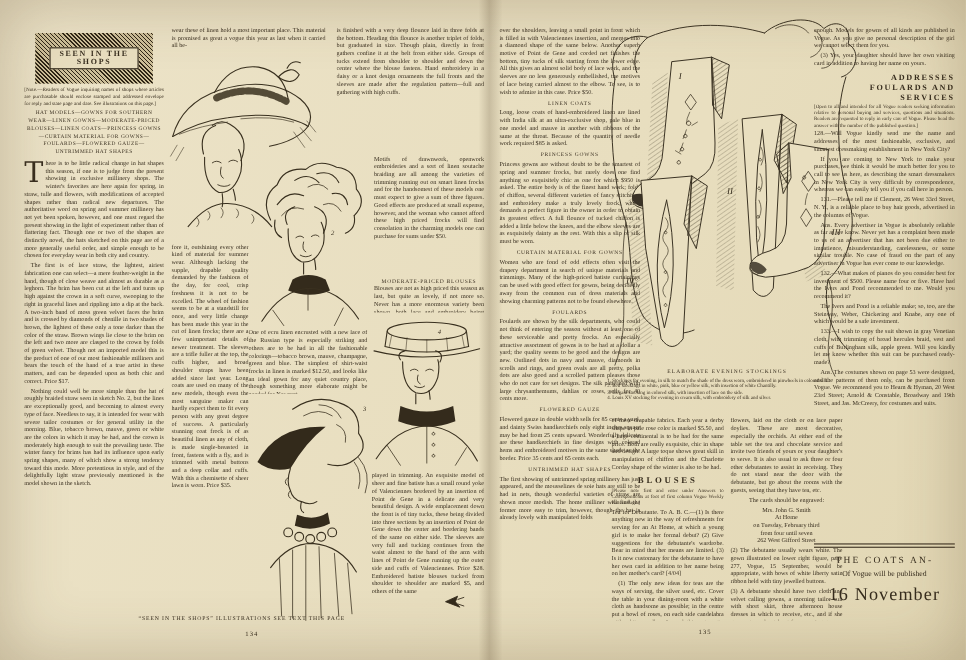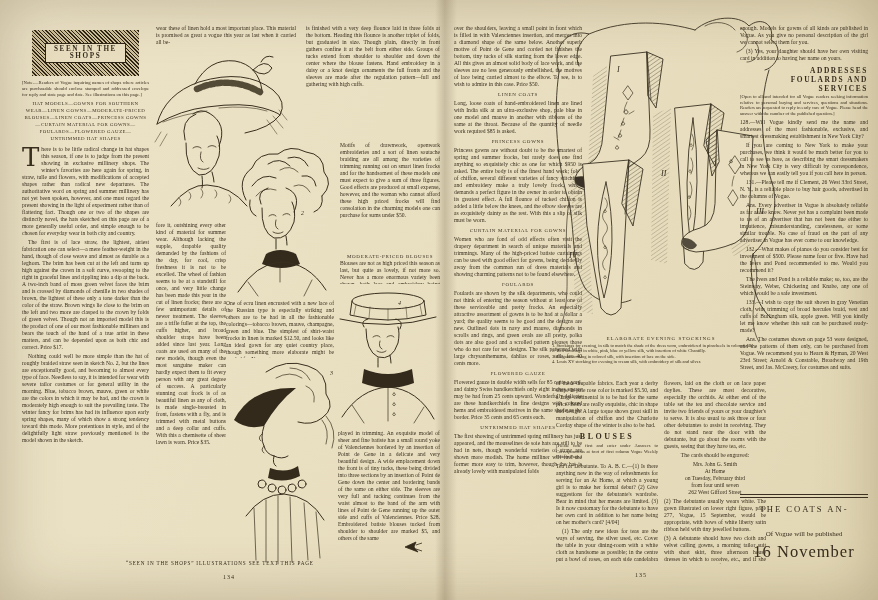--- a/index.html
+++ b/index.html
@@ -21,21 +21,21 @@
   .anshd{text-align:center;font-size:8px;font-weight:bold;letter-spacing:2.5px;margin:4px 0 3px;text-indent:0 !important;}
   .addrhd{text-align:right;font-size:7.4px;font-weight:bold;letter-spacing:1.6px;line-height:9px;margin:4px 0 1px;text-indent:0 !important;}
   .bnote{font-size:4.6px;line-height:5.6px;text-align:justify;margin:0 0 3px;}
   .cap{position:absolute;text-align:center;}
   .capttl{font-size:5px;letter-spacing:1px;margin-bottom:1.5px;}
   .capkey{font-size:4.5px;line-height:5.6px;text-align:left;}
   .cards{text-align:center;font-size:5.6px;line-height:7px;}
   .rule2{position:absolute;border-top:1px solid #3a2f20;border-bottom:1px solid #3a2f20;height:2px;}
   .spring{position:absolute;text-align:center;}
   .sp1{font-size:8.6px;letter-spacing:2px;line-height:14px;}
-  .sp3{font-size:7px;line-height:13px;margin-top:12px;}
+  .sp3{font-size:7px;line-height:13px;}
   .sp4{font-size:16.5px;line-height:22px;letter-spacing:1px;}
   .folio{position:absolute;font-size:6px;letter-spacing:1px;}
   .botcap{position:absolute;font-size:5.2px;letter-spacing:.8px;}
   .hnum{position:absolute;font-size:6px;font-style:italic;color:#3a3020;}
   svg{position:absolute;overflow:visible;}
 </style>
 </head>
 <body>
 
 <div class="spread">

